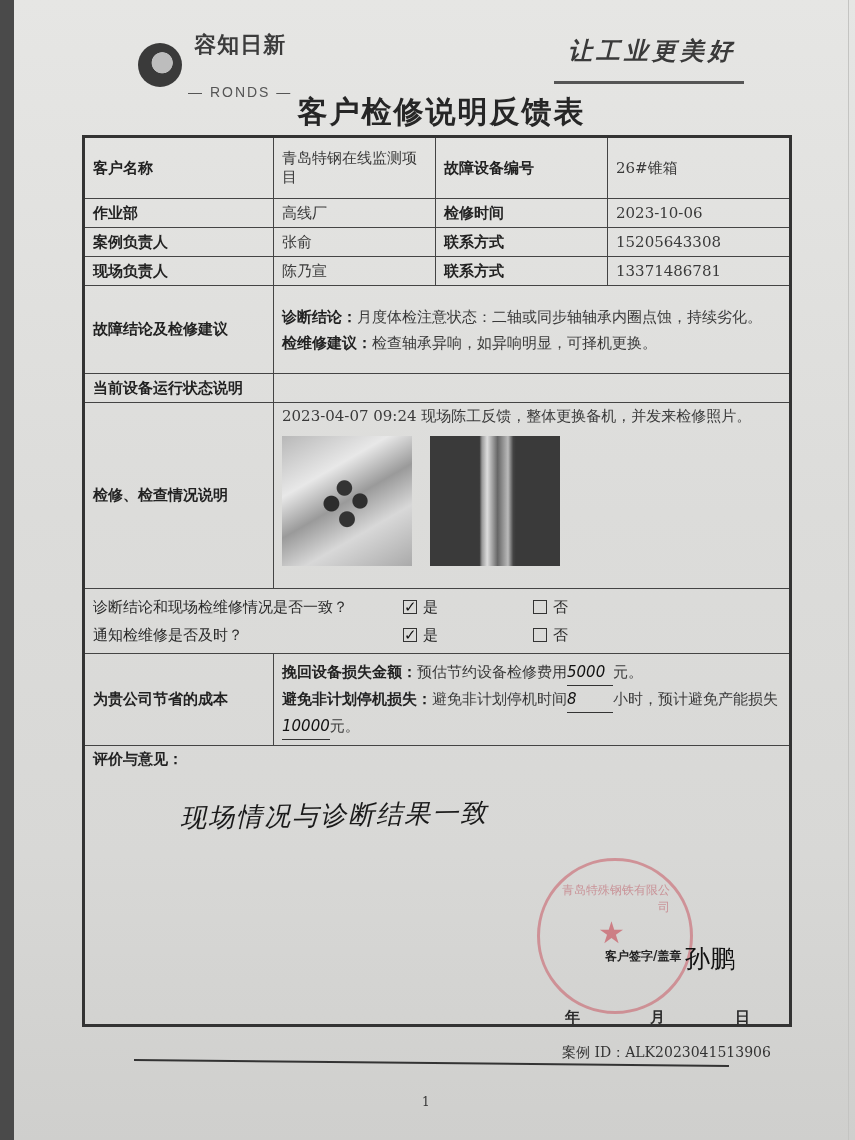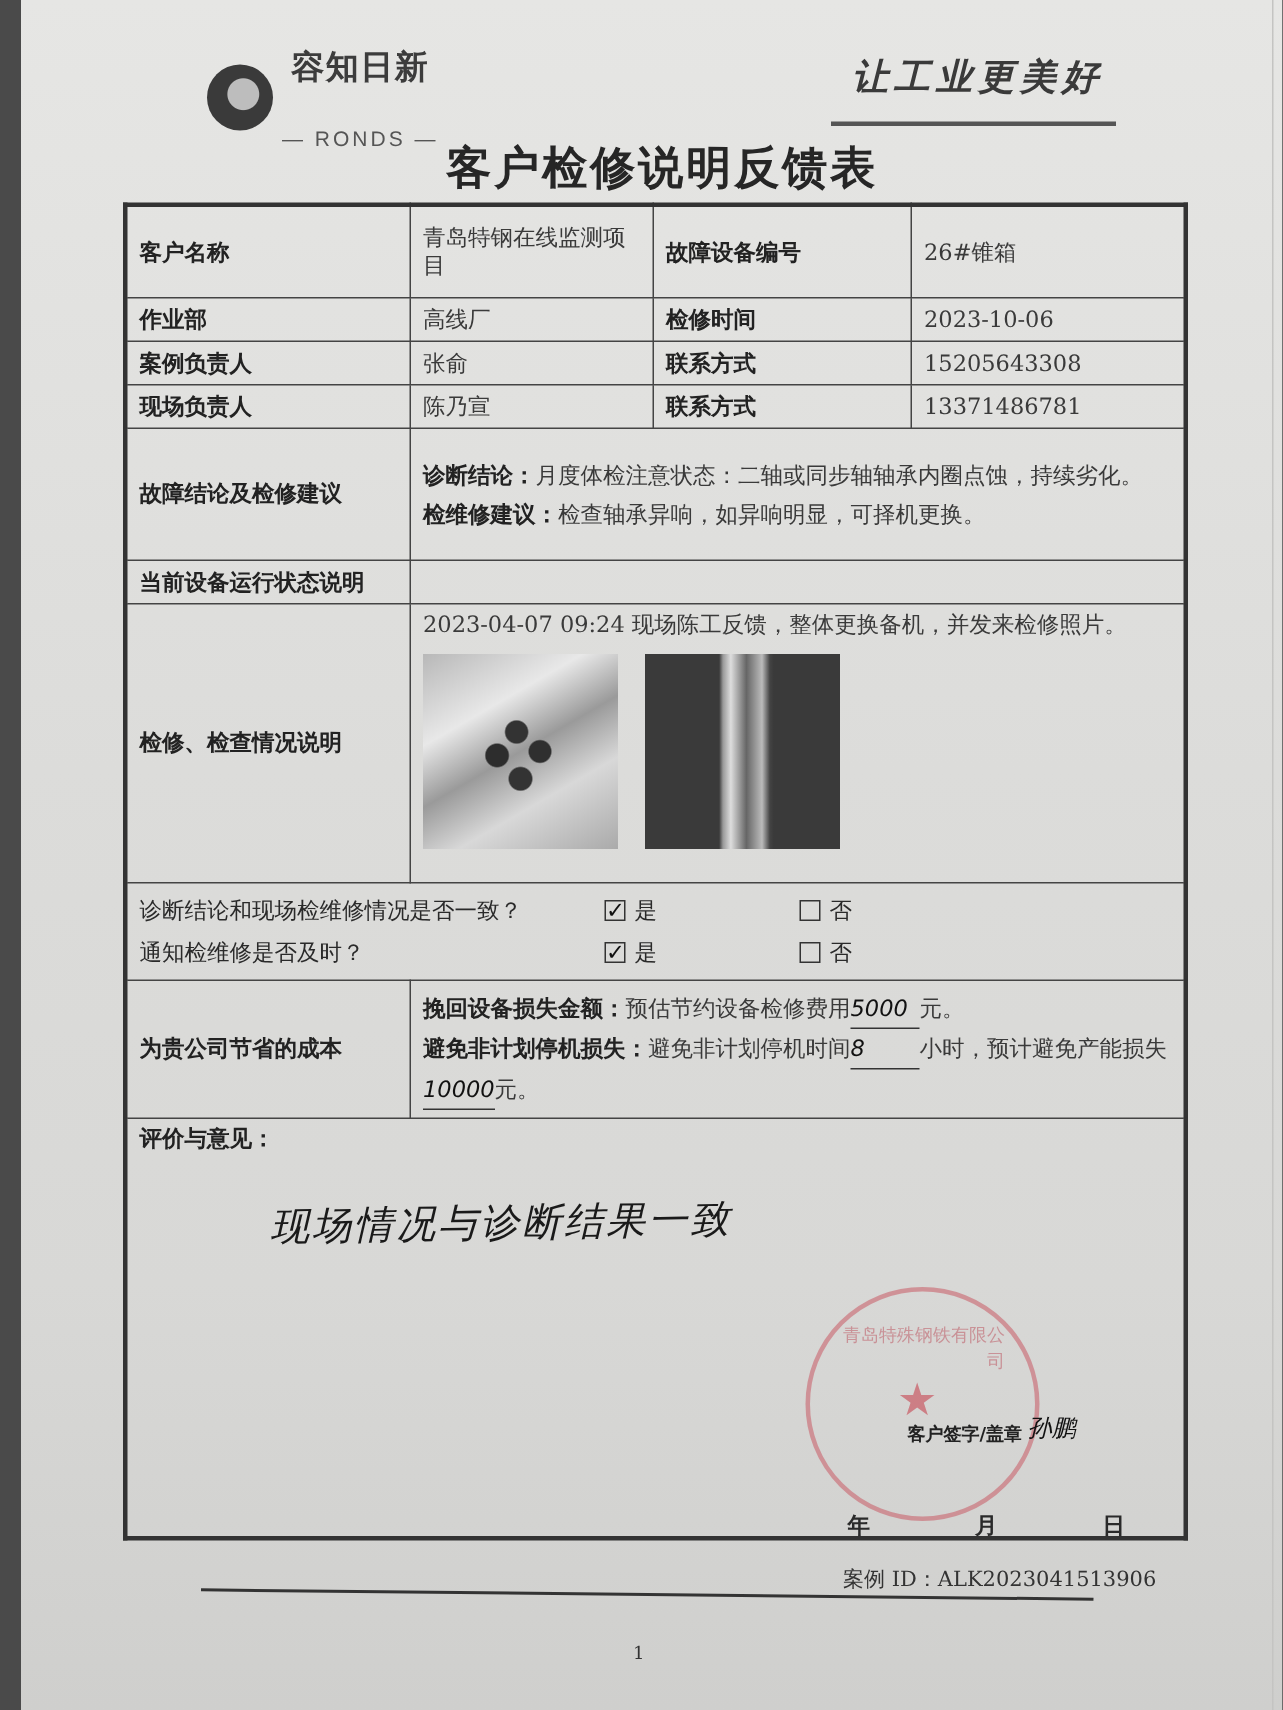--- a/index.html
+++ b/index.html
@@ -52,21 +52,21 @@
   .blank { display:inline-block; border-bottom:1.5px solid #333; min-width:46px; text-align:left;
     font-family:"DejaVu Sans", sans-serif; font-style:italic; color:#111; }
   .comments-cell { height:270px; vertical-align:top !important; position:relative; }
   .handwriting { position:absolute; left:95px; top:52px; font-family:"DejaVu Sans", sans-serif;
     font-style:italic; font-size:26px; color:#1a1a1a; letter-spacing:2px; transform:rotate(-1deg); }
   .stamp { position:absolute; left:452px; top:112px; width:150px; height:150px; border-radius:50%;
     border:3px solid rgba(200,90,100,.55); }
   .stamp-star { position:absolute; left:58px; top:54px; font-size:30px; color:rgba(200,80,90,.65); }
   .stamp-text { position:absolute; left:20px; top:21px; width:110px; text-align:right; font-size:12px; color:rgba(190,90,100,.55); }
   .sign-label { position:absolute; left:520px; top:202px; font-size:12px; color:#222;font-weight:bold; }
-  .signature { position:absolute; left:600px; top:196px; font-style:italic; font-size:16px; color:#111; }
+  .signature { position:absolute; left:600px; top:196px; font-size:25px; color:#111; }
   .date-line { position:absolute; left:480px; top:262px; display:flex; gap:70px; font-family:"DejaVu Sans", sans-serif; font-weight:bold; font-size:15px; }
   .case-id { position:absolute; left:548px; top:1044px; font-size:14px; color:#333;text-align:center; }
   .footer-rule { position:absolute; left:120px; top:1062px; width:595px; height:2px; background:#333; transform:rotate(0.6deg); }
   .page-num { position:absolute; left:408px; top:1095px; font-size:12px; color:#333; }
 </style>
 </head>
 <body>
 
 <div class="page">
   <div class="page-edge"></div>

